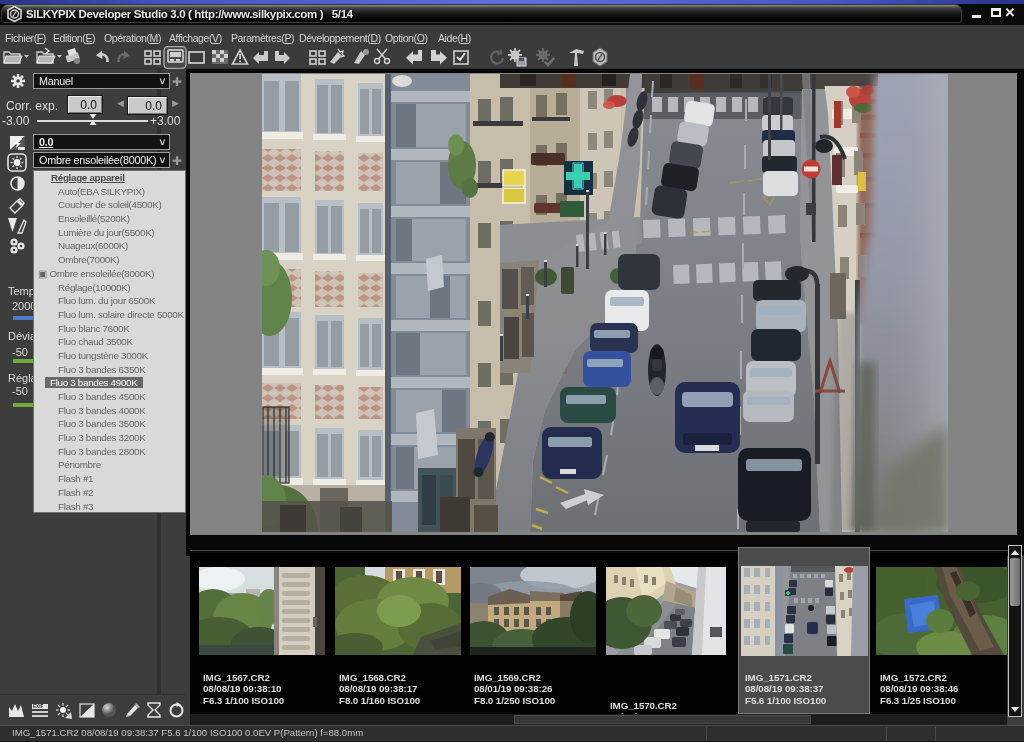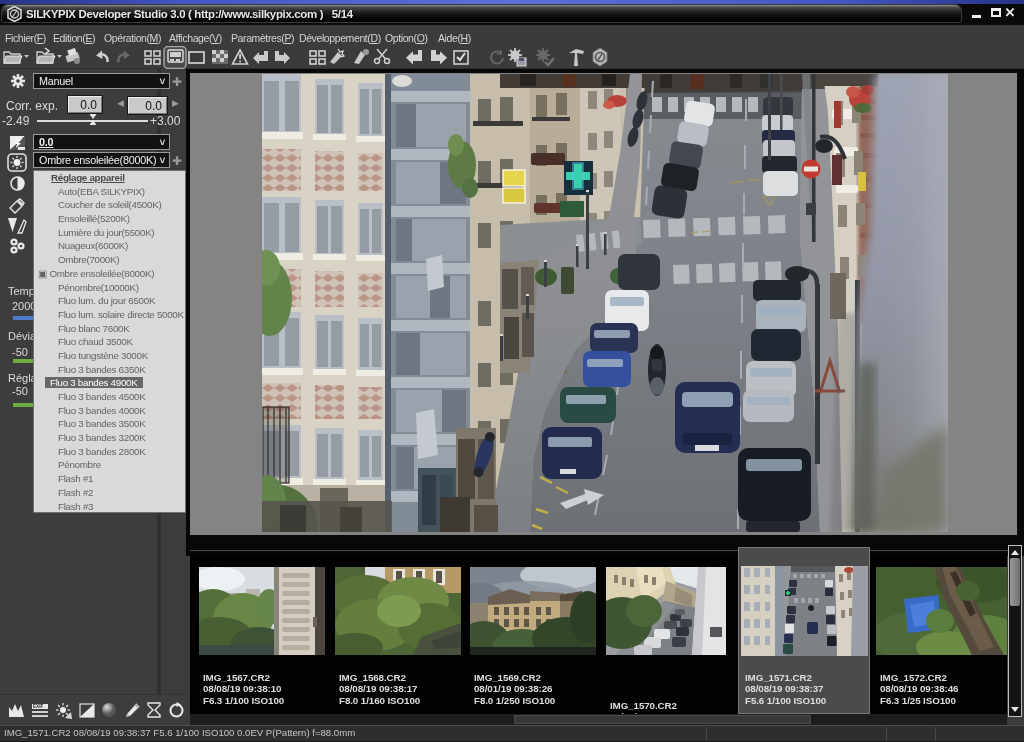--- a/index.html
+++ b/index.html
@@ -285,21 +285,21 @@
     </svg>
     <div class="combo" style="top:4px;">Manuel<span class="chev">˅</span></div>
     <div class="abs" style="left:172px;top:6px;color:#999;font-size:12px;">✚</div>
 
     <div class="lbl" style="left:6px;top:30px;">Corr. exp.</div>
     <div class="numin" style="left:68px;top:27px;width:34px;">0.0</div>
     <div class="abs" style="left:117px;top:29px;color:#999;font-size:9px;">◀</div>
     <div class="numin" style="left:128px;top:28px;width:39px;">0.0</div>
     <div class="abs" style="left:172px;top:29px;color:#999;font-size:9px;">▶</div>
 
-    <div class="lbl" style="left:2px;top:45px;">-2.49</div>
+    <div class="lbl" style="left:2px;top:45px;">-3.00</div>
     <div class="lbl" style="left:150px;top:45px;">+3.00</div>
     <div class="abs" style="left:37px;top:51px;width:111px;height:1.5px;background:#dcdcdc;"></div>
     <svg class="abs" style="left:88px;top:45px;" width="10" height="12" viewBox="0 0 10 12">
       <path d="M1.5 0 L8.5 0 L5 5 Z" fill="#e8e8e8"></path>
       <path d="M5 6 L8.5 11 L1.5 11 Z" fill="#e8e8e8"></path>
     </svg>
 
     <svg class="abs" style="left:9px;top:66px;" width="17" height="16" viewBox="0 0 17 16">
       <path d="M1 1 L16 1 L1 15 Z" fill="#ededed"></path>
       <path d="M16 1 L16 15 L1 15 Z" fill="#555"></path>
@@ -360,21 +360,21 @@
 
     <div id="ddlist">
       <div class="dditem" style="color:#4a4a4a;font-weight:bold;padding-left:17px;"><u>Réglage appareil</u></div>
       <div class="dditem">Auto(EBA SILKYPIX)</div>
       <div class="dditem">Coucher de soleil(4500K)</div>
       <div class="dditem">Ensoleillé(5200K)</div>
       <div class="dditem">Lumière du jour(5500K)</div>
       <div class="dditem">Nuageux(6000K)</div>
       <div class="dditem">Ombre(7000K)</div>
       <div class="dditem" style="padding-left:4px;">▣ Ombre ensoleilée(8000K)</div>
-      <div class="dditem">Pénombre(10000K)</div>
+      <div class="dditem">Réglage(10000K)</div>
       <div class="dditem">Fluo lum. du jour 6500K</div>
       <div class="dditem">Fluo lum. solaire directe 5000K</div>
       <div class="dditem">Fluo blanc 7600K</div>
       <div class="dditem">Fluo chaud 3500K</div>
       <div class="dditem">Fluo tungstène 3000K</div>
       <div class="dditem">Fluo 3 bandes 6350K</div>
       <div class="dditem" style="padding-left:11px;"><span style="background:#686868;color:#fff;padding:0 6px 0 5px;">Fluo 3 bandes 4900K</span></div>
       <div class="dditem">Fluo 3 bandes 4500K</div>
       <div class="dditem">Fluo 3 bandes 4000K</div>
       <div class="dditem">Fluo 3 bandes 3500K</div>
@@ -1203,18 +1203,18 @@
 
   <div class="abs" id="vsb">
     <div style="position:absolute;left:2px;top:4px;width:0;height:0;border-left:4px solid transparent;border-right:4px solid transparent;border-bottom:5px solid #e8e8e8;"></div>
     <div id="vsbthumb"></div>
     <div style="position:absolute;left:2px;bottom:4px;width:0;height:0;border-left:4px solid transparent;border-right:4px solid transparent;border-top:5px solid #e8e8e8;"></div>
   </div>
   <div class="abs" id="hsb">
       <div id="hsbthumb"></div>
     </div>
 
-  <div class="abs" id="statusbar"><span style="padding-left:4px;">IMG_1571.CR2 08/08/19 09:38:37 F5.6 1/100 ISO100  0.0EV P(Pattern) f=88.0mm</span>
+  <div class="abs" id="statusbar"><span style="padding-left:12px;">IMG_1571.CR2 08/08/19 09:38:37 F5.6 1/100 ISO100  0.0EV P(Pattern) f=88.0mm</span>
     <div class="sep" style="left:706px;"></div>
     <div class="sep" style="left:886px;"></div>
     <div class="sep" style="left:935px;"></div>
   </div>
 </div>
 
 </body></html>

